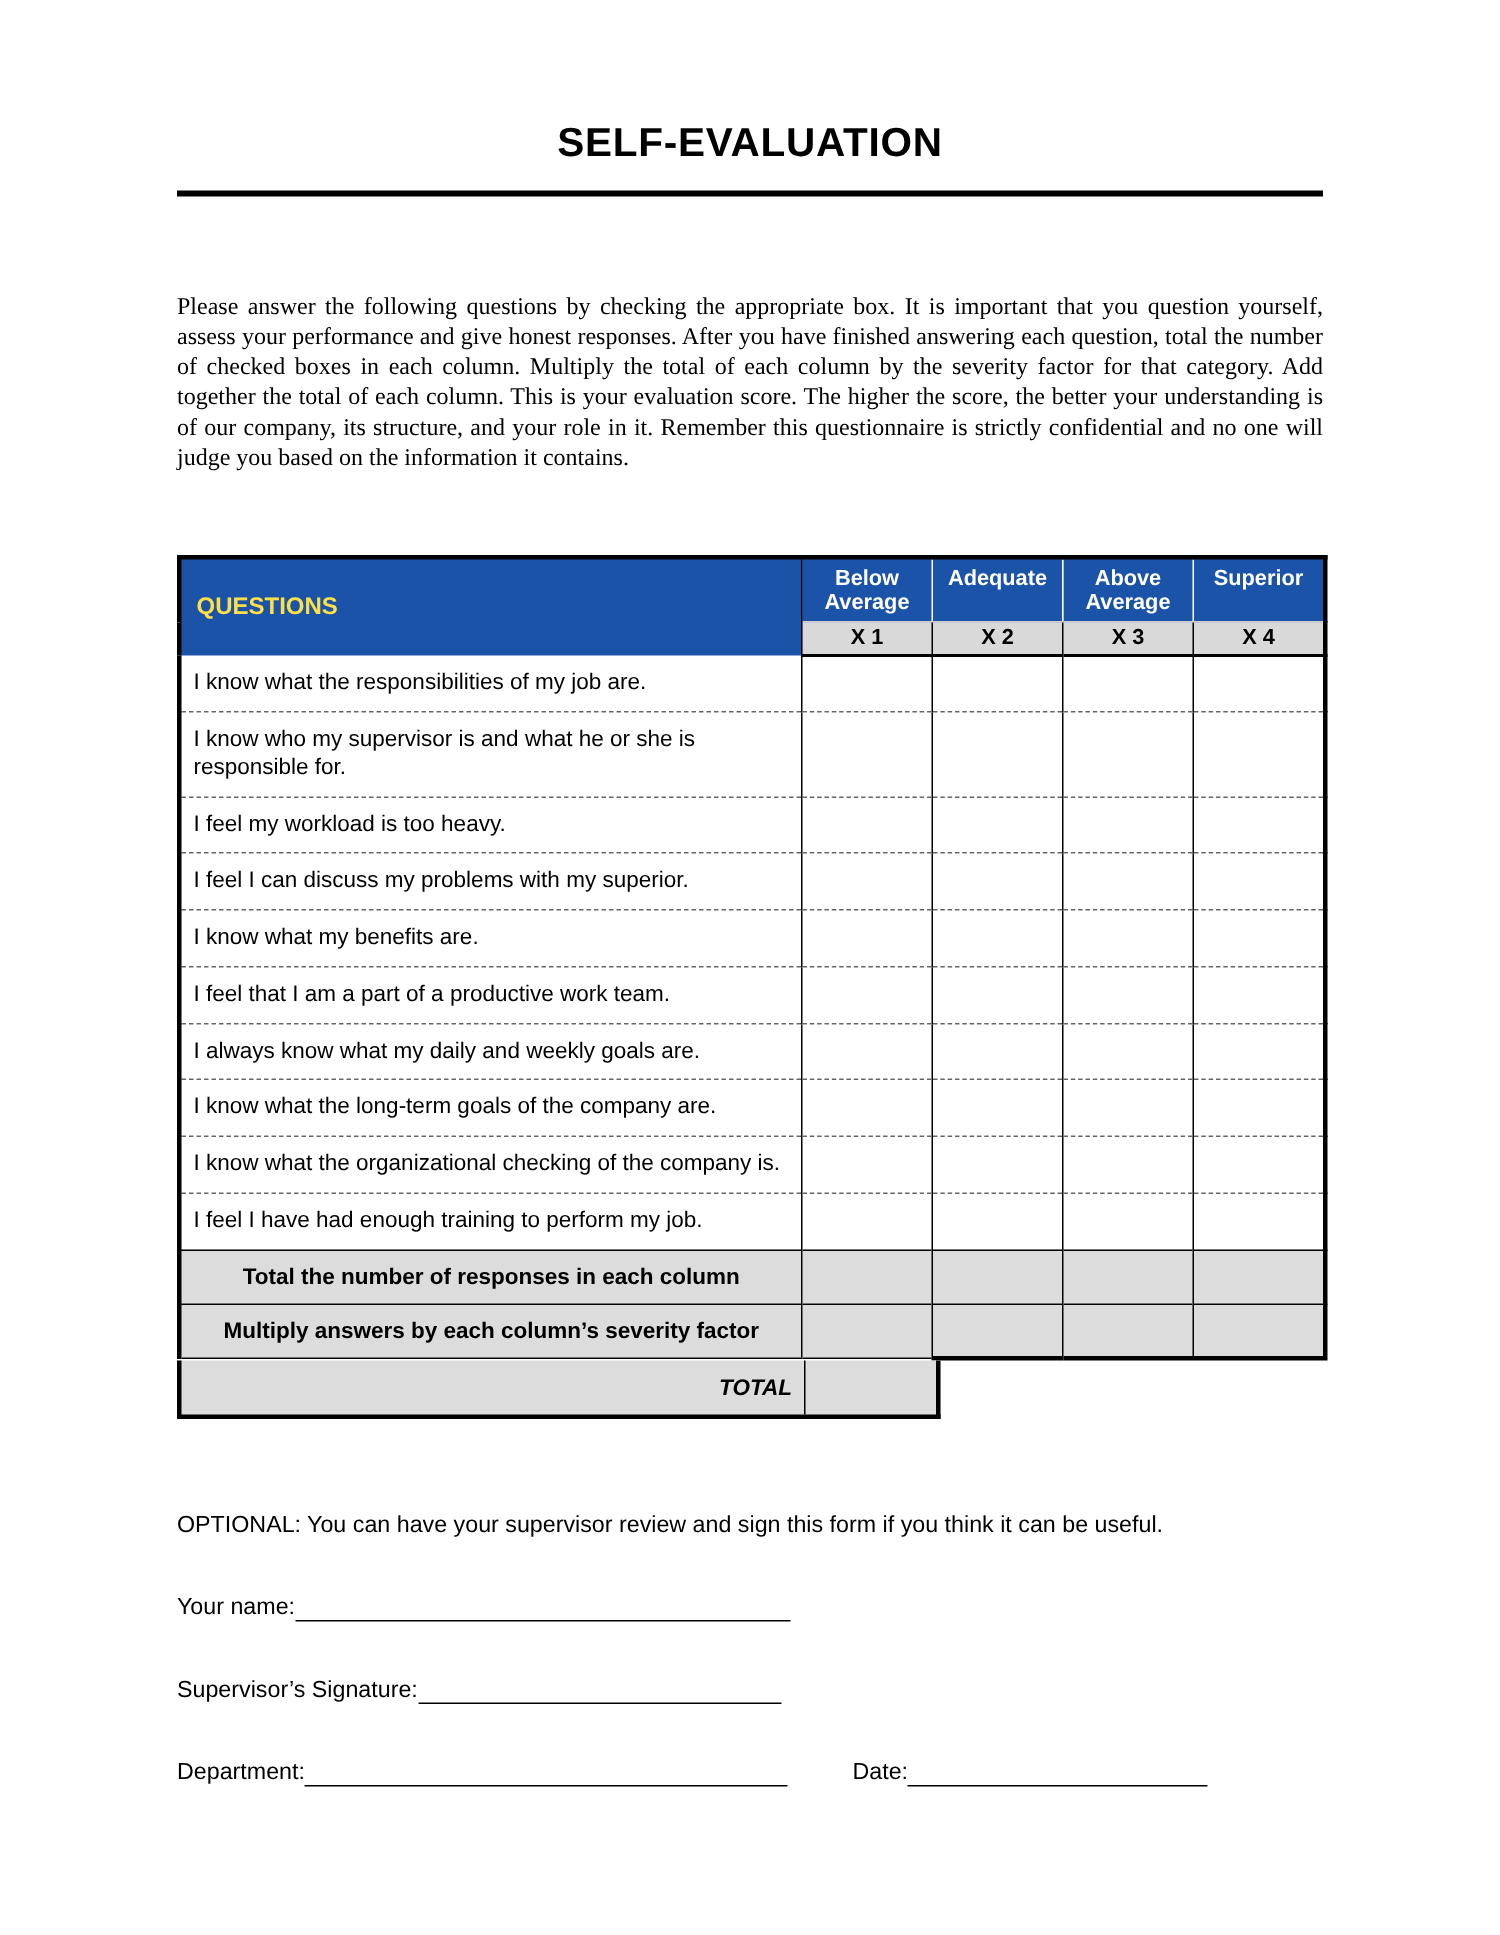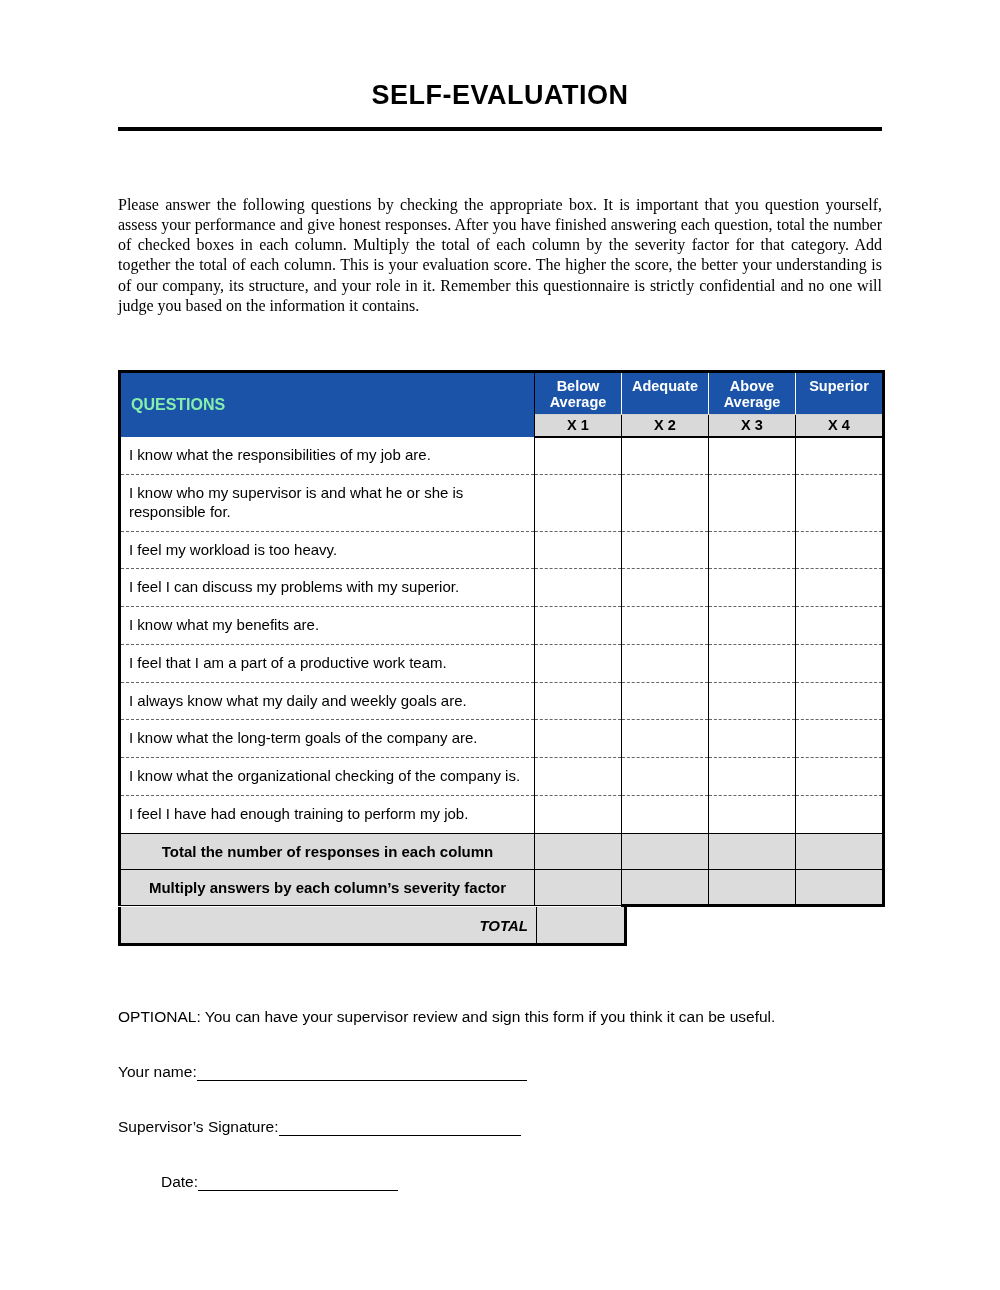--- a/index.html
+++ b/index.html
@@ -41,21 +41,21 @@
     table-layout: fixed;
     border: 3px solid #000;
     border-bottom: 0;
     font-size: 15px;
   }
   table.eval col.qcol { width: 415px; }
   table.eval col.acol { width: 87px; }
   table.eval col.acol-last { width: 88px; }
   th.questions-head {
     background: #1A53A8;
-    color: #86efac;
+    color: #fde047;
     text-align: left;
     vertical-align: middle;
     padding: 6px 10px;
     font-size: 16px;
     border-right: 1px solid #000;
   }
   th.col-head {
     background: #1A53A8;
     color: #fff;
     font-weight: bold;
@@ -266,18 +266,21 @@
 
   <div class="sig-row">
     <span>Your name:</span><span class="sig-line line-name"></span>
   </div>
 
   <div class="sig-row">
     <span>Supervisor’s Signature:</span><span class="sig-line line-super"></span>
   </div>
 
   <div class="sig-row dept-date-row">
+    <div>
+      <span>Department:</span><span class="sig-line line-dept"></span>
+    </div>
     <div class="date-group">
       <span>Date:</span><span class="sig-line line-date"></span>
     </div>
   </div>
 
 </div>
 
 </body></html>

